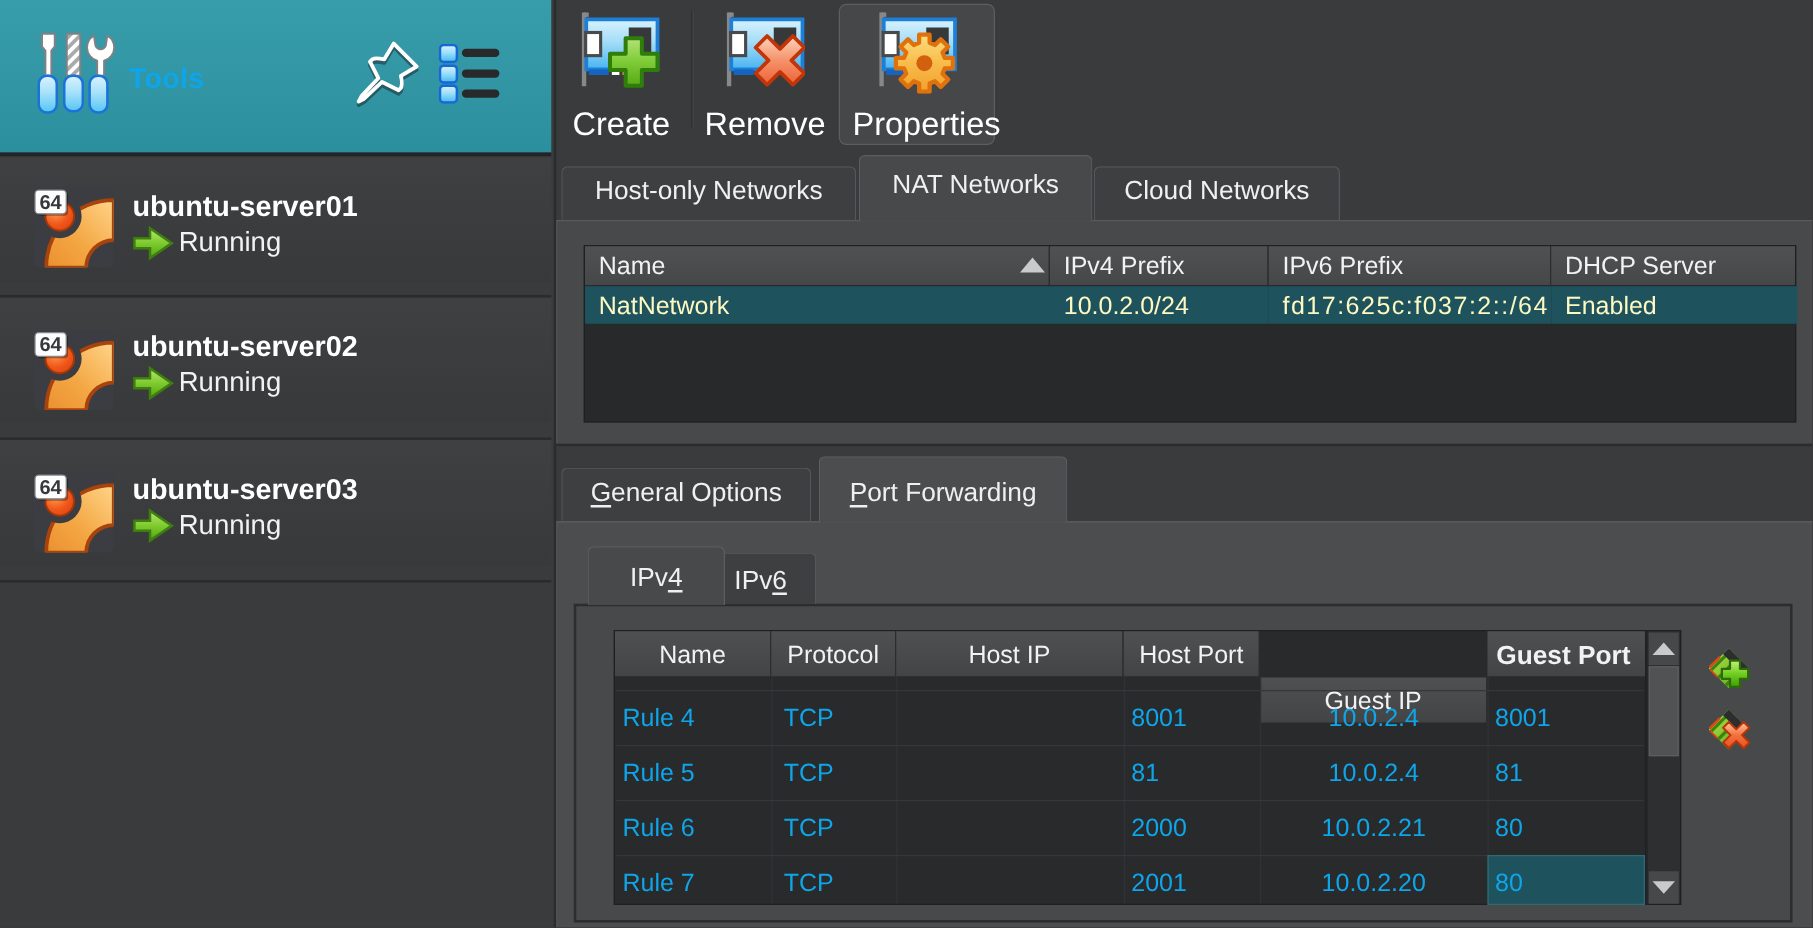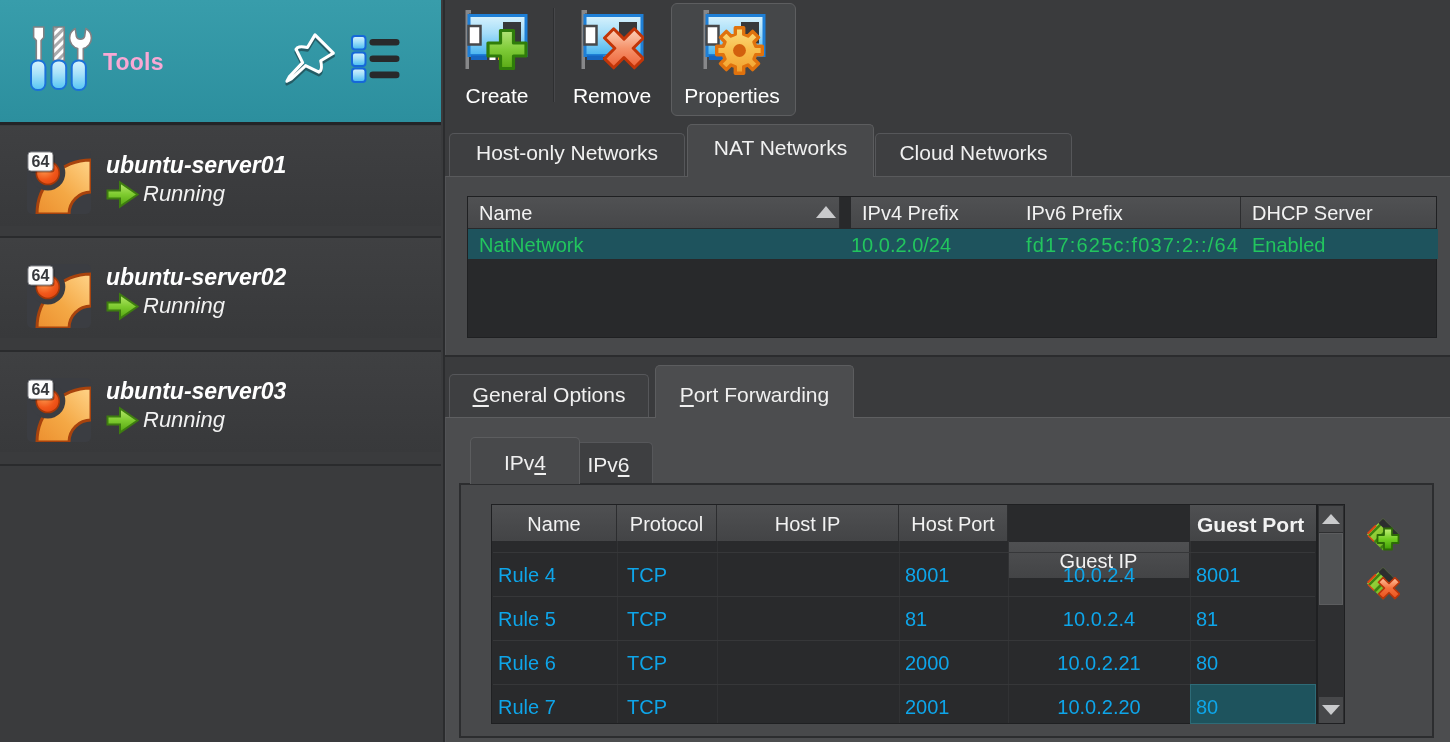--- a/index.html
+++ b/index.html
@@ -4,27 +4,27 @@
 <style>
   html,body{margin:0;padding:0;}
   body{width:1450px;height:742px;overflow:hidden;background:#3a3b3d;
        font-family:"Liberation Sans",sans-serif;color:#f2f2f2;}
   .abs{position:absolute;}
   #stage{position:relative;width:1450px;height:742px;overflow:hidden;}
   
   #sidebar{left:0;top:0;width:443px;height:742px;background:#3a3b3d;border-right:2px solid #2b2c2e;}
   #toolshdr{left:0;top:0;width:441px;height:122px;
     background:linear-gradient(#389dab,#2c8f9e);border-bottom:3px solid #232427;}
-  #toolstxt{left:103px;top:49px;font-size:23px;font-weight:bold;color:#f9a8d4;letter-spacing:0.2px;}
-  .vmitem{left:0;width:441px;height:100px;background:linear-gradient(#3f4042,#38393b);font-style:italic;}
+  #toolstxt{left:103px;top:49px;font-size:23px;font-weight:bold;color:#0ea5e9;letter-spacing:0.2px;}
+  .vmitem{left:0;width:441px;height:100px;background:linear-gradient(#3f4042,#38393b);}
   .vmsep{left:0;width:441px;height:2px;background:#2a2b2d;}
   .vmname{position:absolute;left:106px;top:25px;font-size:23px;font-weight:bold;color:#fff;line-height:1.28;}
   .vmrun{position:absolute;left:143px;top:54px;font-size:22px;color:#f2f2f2;line-height:1.28;}
   
-  .tblabel{font-size:21px;color:#fff;text-align:center;}
+  .tblabel{font-size:26px;color:#fff;text-align:center;}
   #propbtn{left:671px;top:3px;width:123px;height:111px;background:#454749;
     border:1px solid #5d5e60;border-radius:6px;}
   #tbsep{left:553px;top:8px;width:1px;height:94px;background:#2e2f31;border-right:1px solid #46474a;}
   
   .tab{position:absolute;box-sizing:border-box;text-align:center;font-size:21px;color:#f0f0f0;
        border:1px solid #56575a;border-bottom:none;border-radius:5px 5px 0 0;background:#3e3f41;}
   .tabsel{background:#48494b;border-color:#5c5d5f;z-index:3;}
   
   #toppanel{left:445px;top:176px;width:1005px;height:179px;background:#48494b;
     border-top:1px solid #595a5c;border-left:1px solid #525356;box-sizing:border-box;}
@@ -32,21 +32,21 @@
   #lowpanel{left:445px;top:417px;width:1005px;height:325px;background:#4c4d4f;
     border-top:1px solid #5e5f61;border-left:1px solid #525356;box-sizing:border-box;}
   #groupbox{left:459px;top:483px;width:975px;height:255px;background:#48494b;
     border:2px solid #2c2d2f;box-sizing:border-box;}
   
   #nattable{left:467px;top:196px;width:970px;height:142px;background:#28292b;border:1px solid #1f2022;box-sizing:border-box;}
   .nhdr{position:absolute;top:0;height:31px;background:linear-gradient(#505153,#464749);
         border-right:1px solid #2c2d2f;box-sizing:border-box;font-size:20px;line-height:33px;
         padding-left:11px;color:#f2f2f2;}
   .ncell{position:absolute;top:32px;height:30px;background:#1e535d;font-size:20px;line-height:33px;
-        padding-left:11px;color:#22c55e;box-sizing:border-box;}
+        padding-left:11px;color:#fef9c3;box-sizing:border-box;}
   
   #pftable{left:491px;top:504px;width:826px;height:220px;background:#292a2c;border:1px solid #1f2022;box-sizing:border-box;}
   .phdr{position:absolute;top:0;height:36px;background:linear-gradient(#4f5052,#434446);
         border-right:1px solid #2c2d2f;box-sizing:border-box;font-size:20px;line-height:39px;
         text-align:center;color:#f2f2f2;}
   .prow{position:absolute;height:44px;font-size:20px;line-height:47px;color:#0ea5e9;}
   .pfsep{position:absolute;left:1px;width:822px;height:1px;background:#363739;}
   .pfv{position:absolute;top:36px;width:1px;height:182px;background:#313234;}
   #pfscroll{left:1317px;top:504px;width:28px;height:220px;background:#2e2f31;border:1px solid #1f2022;box-sizing:border-box;}
   .sbtn{position:absolute;left:1px;width:24px;height:26px;background:#47484a;}
@@ -135,21 +135,21 @@
 
   <div class="tab" style="left:449px;top:133px;width:236px;height:43px;line-height:38px;">Host-only Networks</div>
   <div class="tab tabsel" style="left:687px;top:124px;width:187px;height:53px;line-height:46px;">NAT Networks</div>
   <div class="tab" style="left:875px;top:133px;width:197px;height:43px;line-height:38px;">Cloud Networks</div>
 
   <div class="abs" id="toppanel"></div>
   <div class="abs" id="toppanelbtm"></div>
 
   <div class="abs" id="nattable">
     <div class="nhdr" style="left:0;width:372px;">Name</div>
-    <div class="nhdr" style="left:383px;width:175px;">IPv4 Prefix</div>
+    <div class="nhdr" style="left:372px;width:175px;">IPv4 Prefix</div>
     <div class="nhdr" style="left:547px;width:226px;">IPv6 Prefix</div>
     <div class="nhdr" style="left:773px;width:195px;border-right:none;">DHCP Server</div>
     <div style="position:absolute;left:348px;top:9px;width:0;height:0;
          border-left:10px solid transparent;border-right:10px solid transparent;
          border-bottom:12px solid #c9cacc;"></div>
     <div class="ncell" style="left:0;width:372px;">NatNetwork</div>
     <div class="ncell" style="left:372px;width:175px;">10.0.2.0/24</div>
     <div class="ncell" style="left:547px;width:226px;letter-spacing:1.2px;">fd17:625c:f037:2::/64</div>
     <div class="ncell" style="left:773px;width:197px;">Enabled</div>
   </div>

